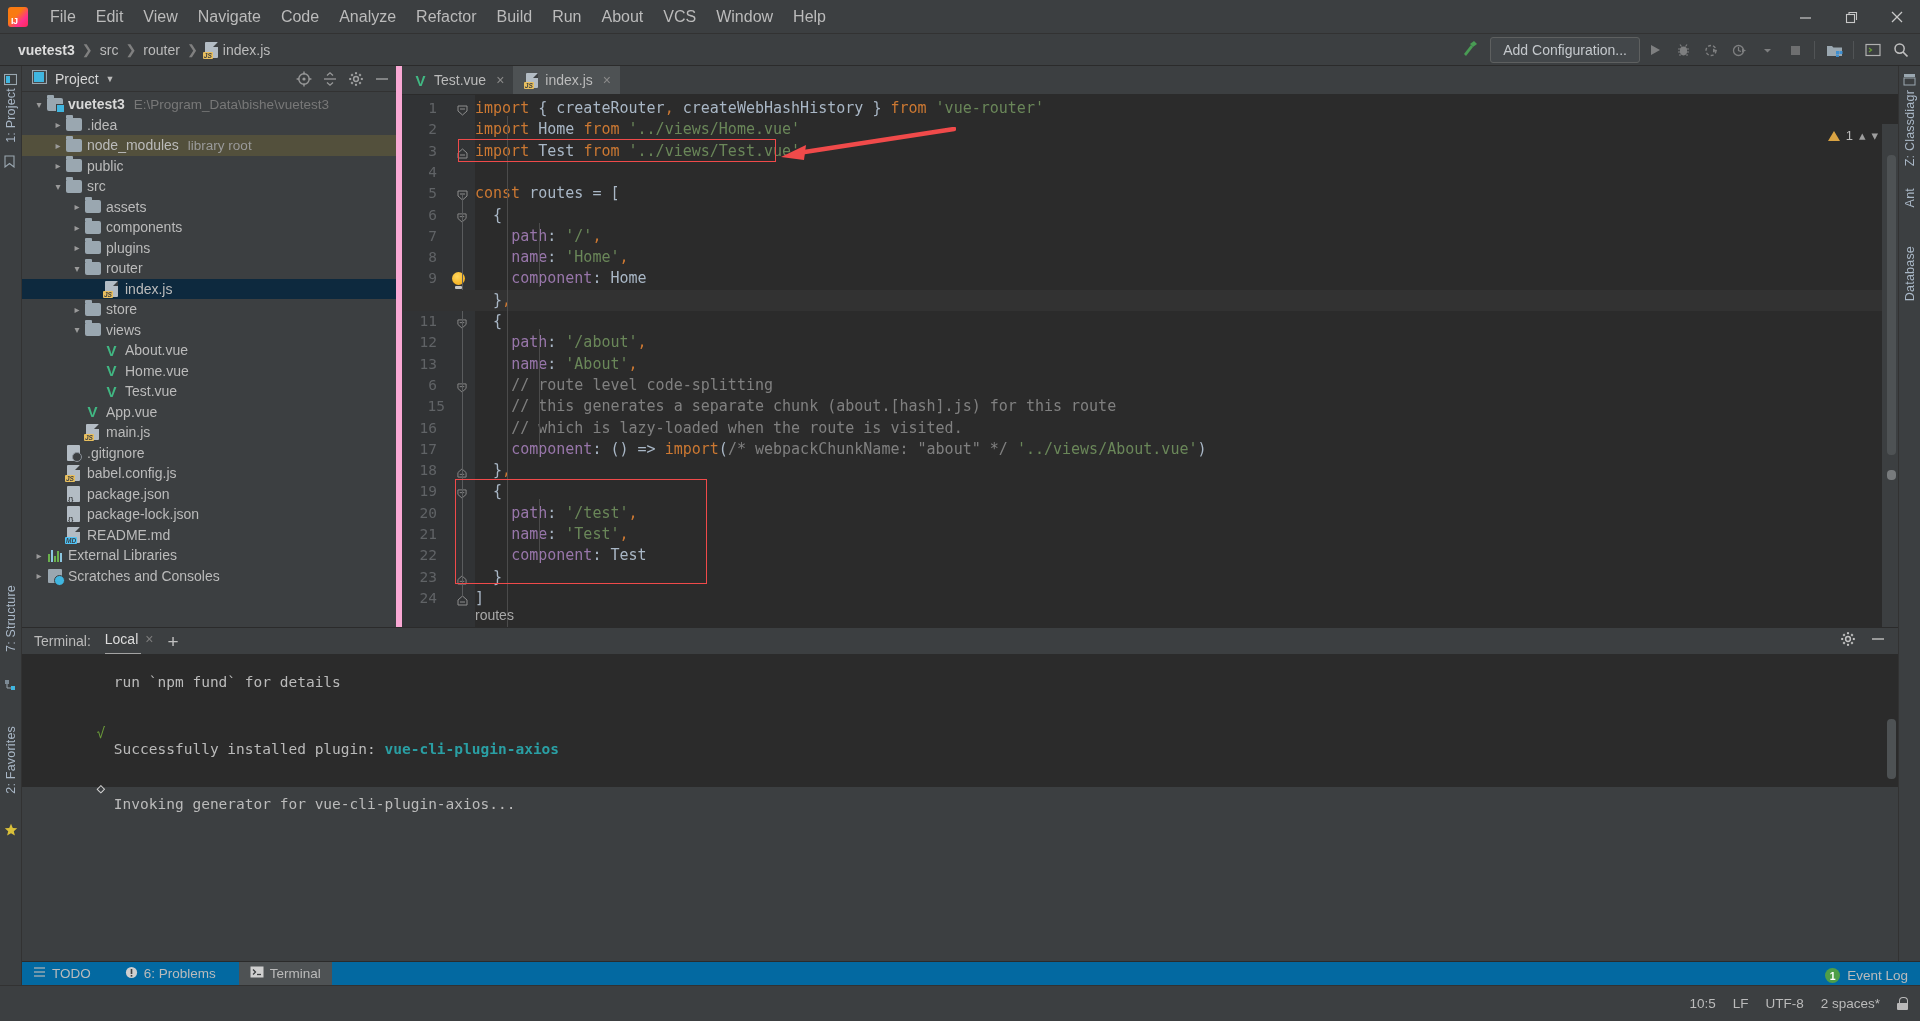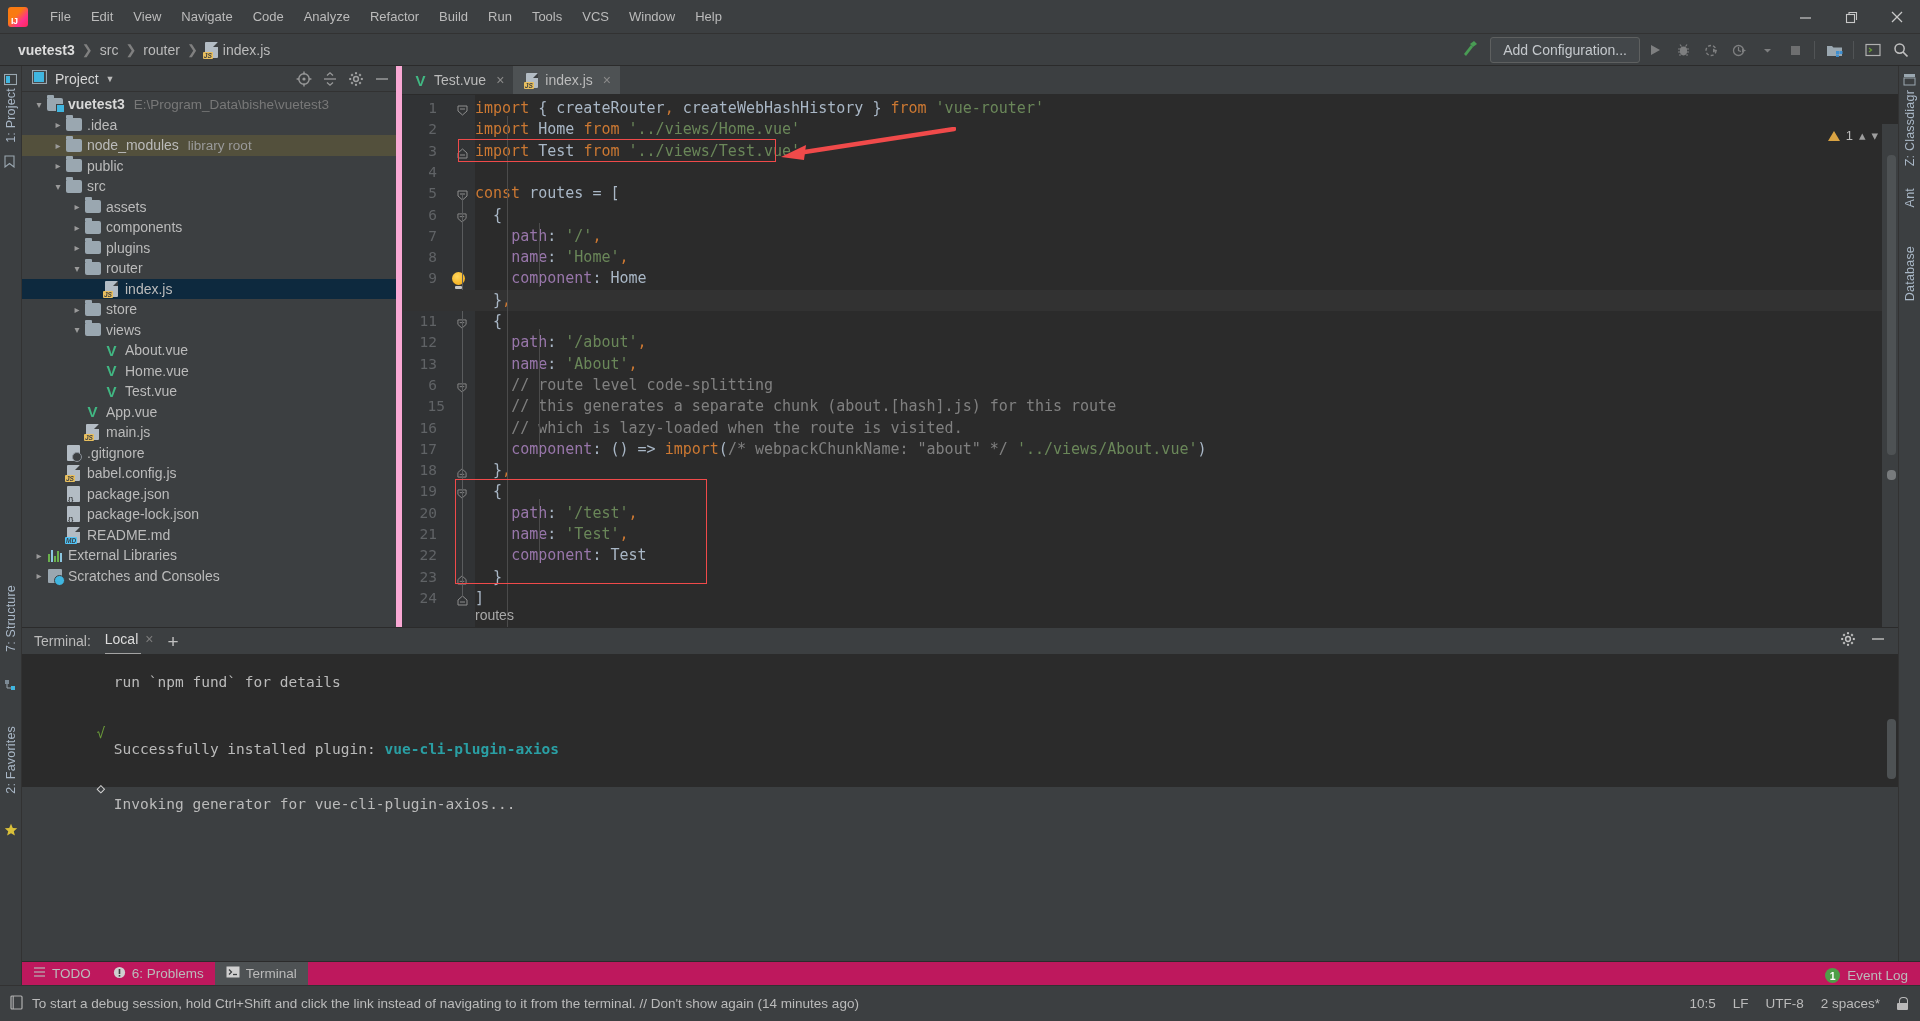--- a/index.html
+++ b/index.html
@@ -23,21 +23,21 @@
     border-radius: 3px; position: relative; flex: none;
     background: linear-gradient(135deg,#f97a12 0%,#f97a12 40%,#ff318c 70%,#fe2857 100%);
     overflow: hidden;
   }
   .app-logo::after {
     content: "IJ"; position: absolute; left: 3px; bottom: 1px;
     font-size: 9px; font-weight: bold; color: #fff; letter-spacing: -0.5px;
   }
   .menubar { display: flex; align-items: center; gap: 0px; }
   .menu-item {
-    padding: 4px 10px; font-size: 13px; color: #bbbbbb; cursor: default;
+    padding: 4px 10px; font-size: 16px; color: #bbbbbb; cursor: default;
     white-space: nowrap;
   }
   .win-title {
     position: absolute; left: 0; right: 0; text-align: center;
     font-size: 13.5px; color: #8a8a8a; pointer-events: none;
   }
   .win-ctrls {
     position: absolute; right: 0; top: 0; height: 34px;
     display: flex; align-items: center;
   }
@@ -250,21 +250,21 @@
   }
   .tl { position: absolute; white-space: pre; }
   .tmark { color: #6a9a3a; }
   .tlink { color: #2a9fa4; font-weight: bold; }
   .tdia { color: #d5d5d5; }
   .term-scroll { position:absolute; right:2px; width:9px; background:#4e5254; border-radius:4px;}
 
   
   .bottom-tabs {
     position: absolute; left: 22px; bottom: 36px; right: 0; height: 24px;
-    background: #be185d; display: flex; align-items: center; gap: 0;
+    background: #0369a1; display: flex; align-items: center; gap: 12px;
     border-top: 1px solid #2b2b2b;
   }
   .btab {
     display: flex; align-items: center; gap: 6px; padding: 3px 11px;
     font-size: 13.5px; color: #bbbbbb; height: 24px;
   }
   .btab.active { background: #4e5254; }
 
   
   .statusbar {
@@ -291,21 +291,21 @@
   <div class="menubar">
     <div class="menu-item">File</div>
     <div class="menu-item">Edit</div>
     <div class="menu-item">View</div>
     <div class="menu-item">Navigate</div>
     <div class="menu-item">Code</div>
     <div class="menu-item">Analyze</div>
     <div class="menu-item">Refactor</div>
     <div class="menu-item">Build</div>
     <div class="menu-item">Run</div>
-    <div class="menu-item">Tools</div>
+    <div class="menu-item">About</div>
     <div class="menu-item">VCS</div>
     <div class="menu-item">Window</div>
     <div class="menu-item">Help</div>
   </div>
   <div class="win-ctrls">
     <div class="win-btn">
       <svg width="13" height="13">
           <line x1="1" y1="7" x2="12" y2="7" stroke="#c8c8c8" stroke-width="1.2"></line>
         </svg>
     </div>
@@ -889,29 +889,20 @@
     <span>Terminal</span>
   </div>
 </div>
 
 <div class="evtlog">
   <span class="evt-badge">1</span>
   <span>Event Log</span>
 </div>
 
 <div class="statusbar">
-  <span class="sb-msg">
-    <span>
-      <svg width="13" height="15" viewBox="0 0 13 15">
-          <rect x="1" y="1" width="11" height="13" fill="none" stroke="#b0b0b0" stroke-width="1.2" rx="1"></rect>
-          <line x1="3.2" y1="1" x2="3.2" y2="14" stroke="#b0b0b0" stroke-width="1.1"></line>
-        </svg>
-    </span>
-    <span>To start a debug session, hold Ctrl+Shift and click the link instead of navigating to it from the terminal. // Don't show again (14 minutes ago)</span>
-  </span>
   <span class="sb-right">
     <span>10:5</span>
     <span>LF</span>
     <span>UTF-8</span>
     <span>2 spaces*</span>
     <span class="lock-ic"></span>
   </span>
 </div>
 
 </body></html>

